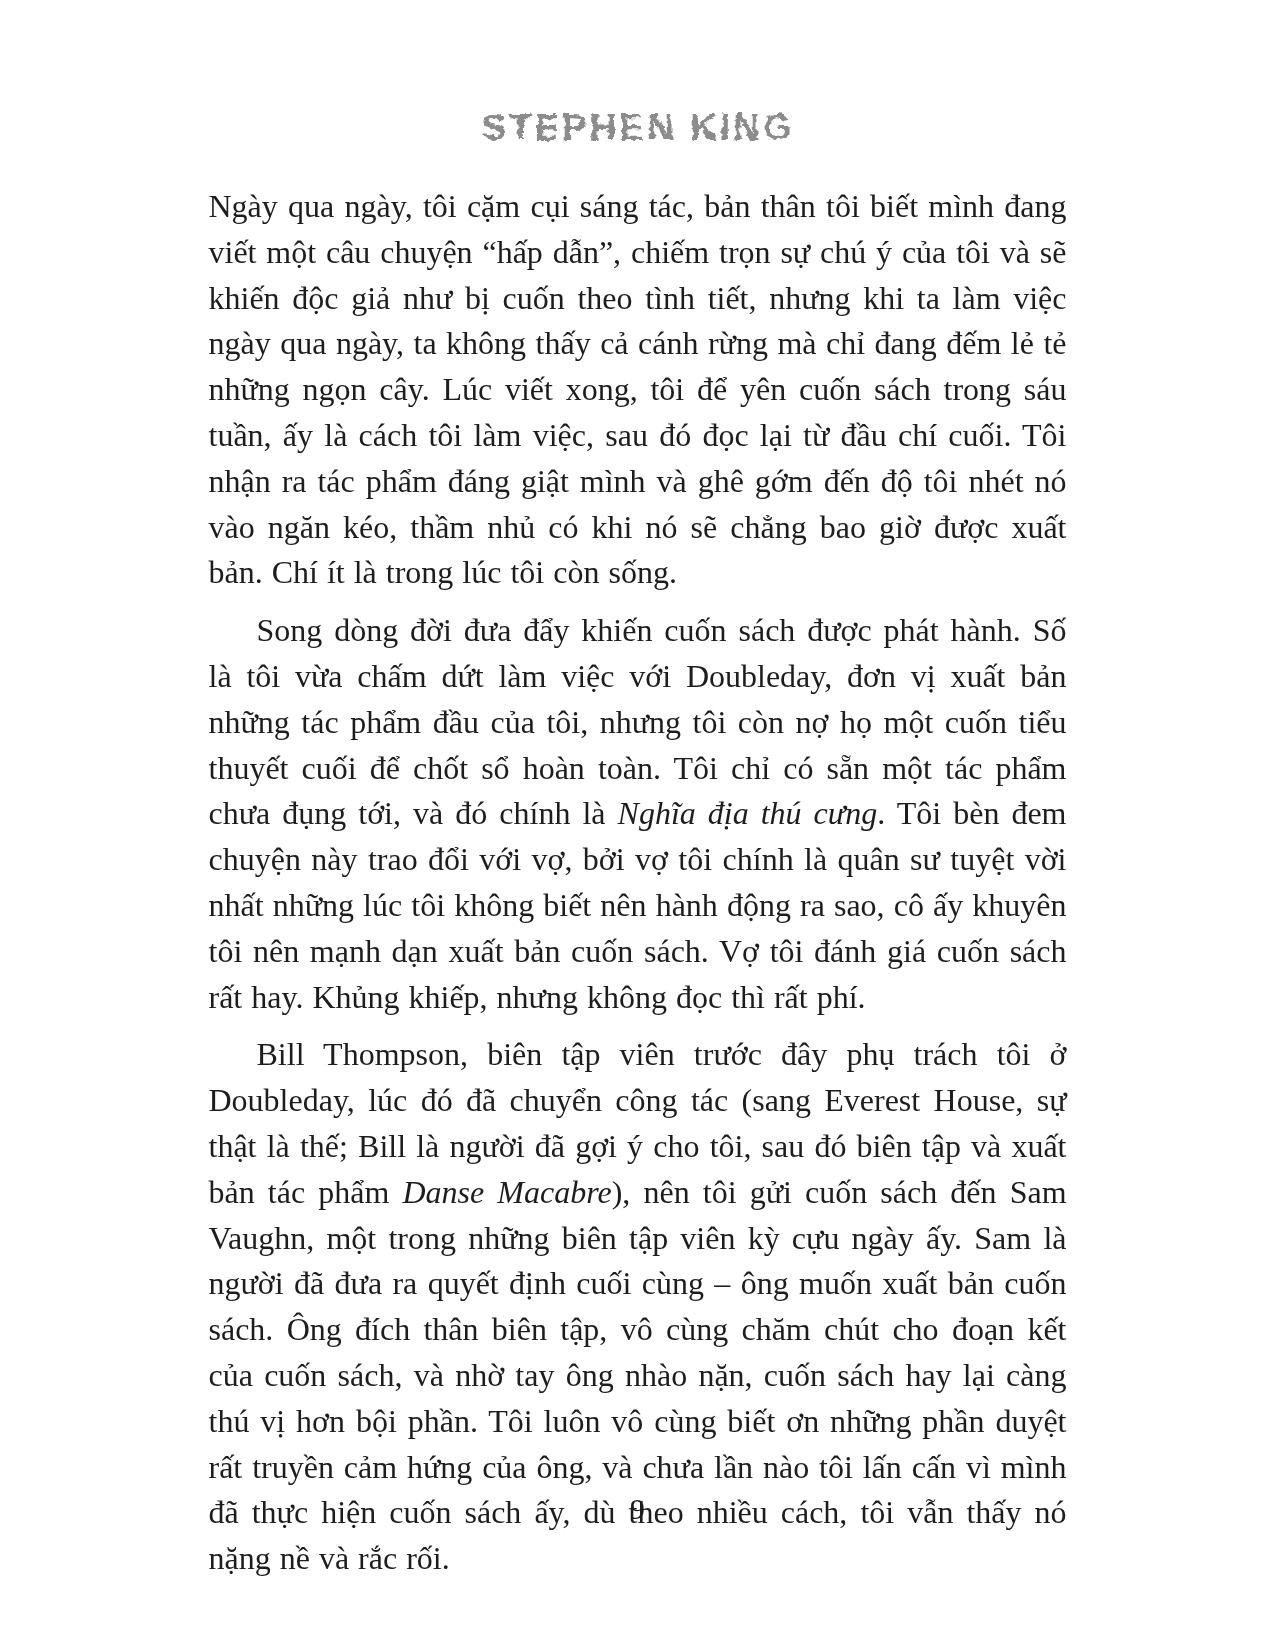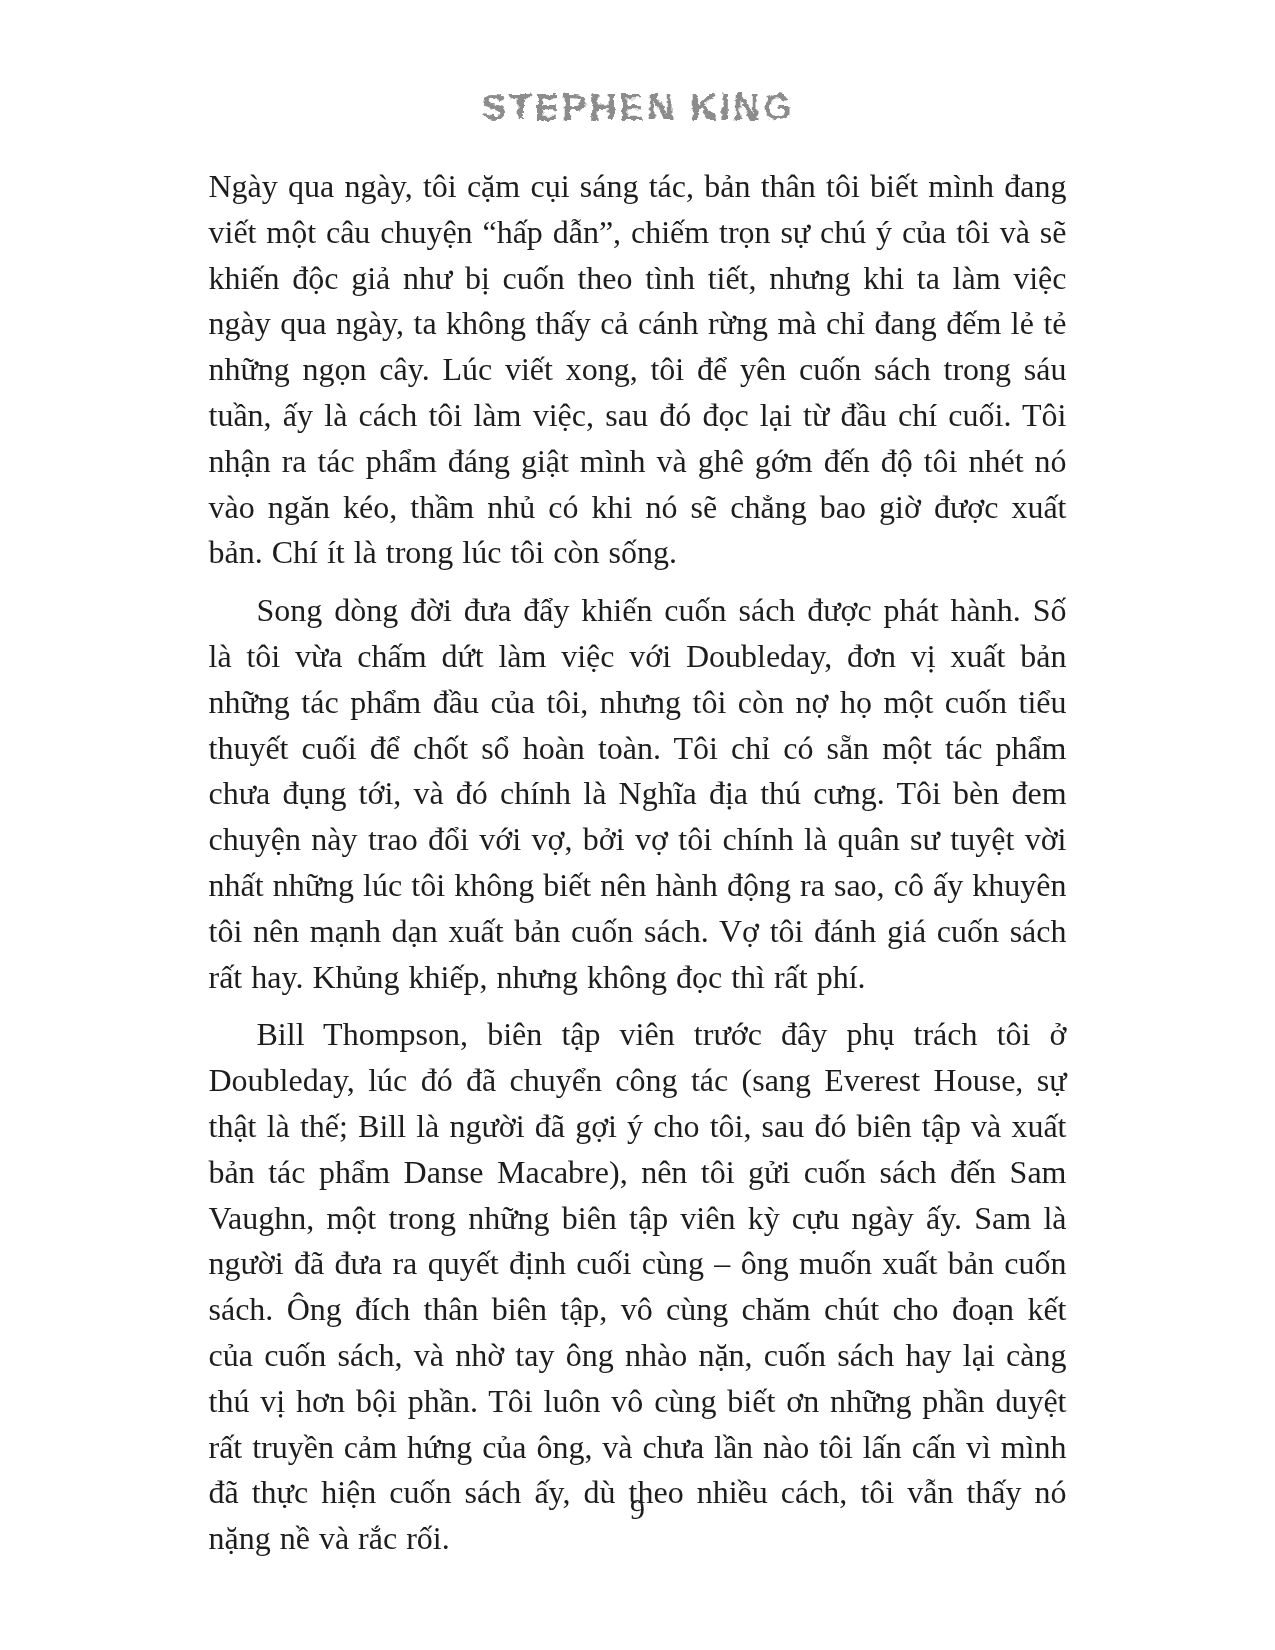--- a/index.html
+++ b/index.html
@@ -10,21 +10,21 @@
   body {
     width: 1275px;
     height: 1650px;
     position: relative;
     font-family: "Liberation Serif", serif;
     overflow: hidden;
   }
   .content {
     width: 858px;
     margin: 0 auto;
-    padding-top: 72px;
+    padding-top: 92px;
   }
   .running-head {
     text-align: center;
     height: 70px;
     margin-bottom: 22px;
   }
   .running-head svg {
     display: inline-block;
   }
   .author-title-text {
@@ -39,20 +39,21 @@
     line-height: 45.8px;
     color: #1d1d1d;
     text-align: justify;
     margin: 0 0 12px 0;
     word-spacing: 1px;
   }
   .body-text p.indent {
     text-indent: 48px;
   }
   .body-text span.italic {
+    font-style: italic;
   }
   .page-number {
     position: absolute;
     top: 1492px;
     left: 0;
     width: 100%;
     text-align: center;
     font-size: 30px;
     color: #1d1d1d;
   }

